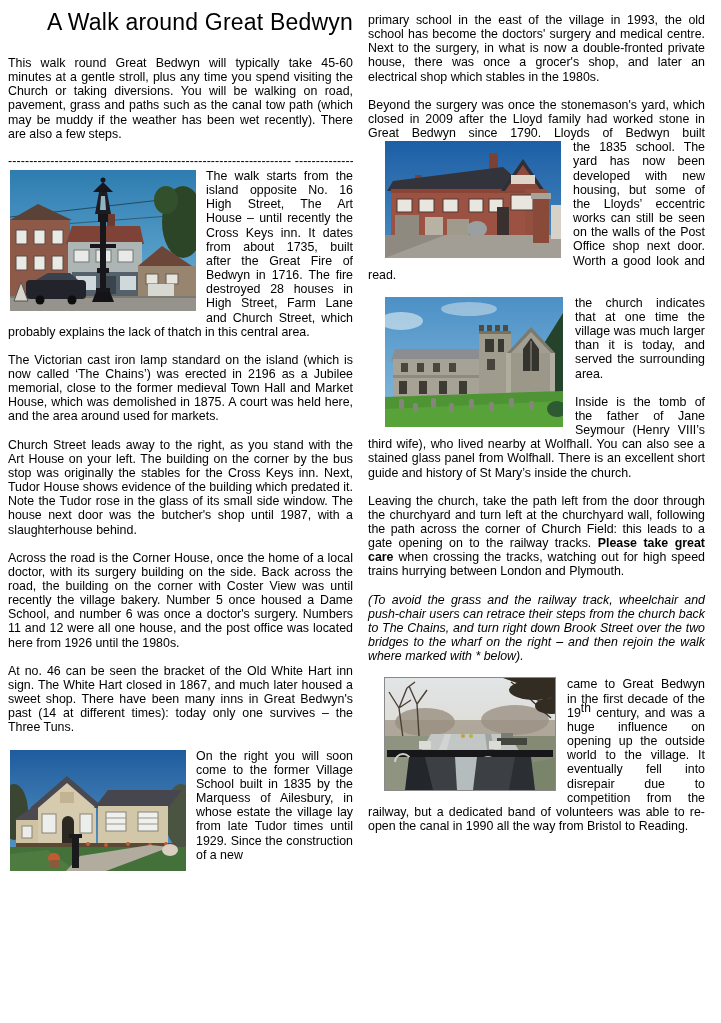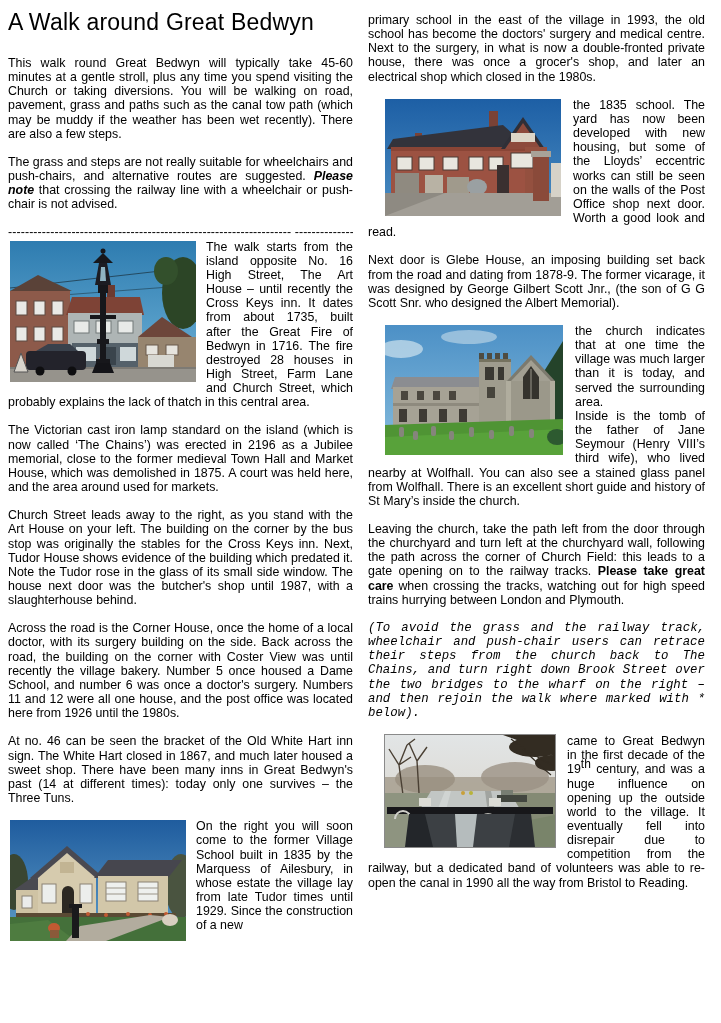--- a/index.html
+++ b/index.html
@@ -3,49 +3,48 @@
 <meta charset="utf-8">
 <style>
   * { margin:0; padding:0; box-sizing:border-box; }
   html,body { width:721px; height:1023px; background:#ffffff; overflow:hidden; }
   body { font-family:"Liberation Sans","DejaVu Sans",sans-serif; color:#000; }
   .page { display:flex; padding:8px 0 0 8px; }
   .col { font-size:12.4px; line-height:14.15px; text-align:justify; }
   .col-left  { width:345px; margin-right:15px; }
   .col-right { width:337px; padding-top:5px; }
   h1 { font-size:23px; line-height:27px; font-weight:400; letter-spacing:0.2px;
-       margin:1px 0 20px 0; text-align:left; }
+       margin:1px 0 20px 0; text-align:right; }
   p { margin:0 0 14px 0; }
   .cont { margin-bottom:0; text-align-last:justify; }
   .divider { white-space:nowrap; overflow:hidden; font-size:12.4px; line-height:12px;
              letter-spacing:0.1px; margin:0 0 2px 0; }
   .wrapblock { display:flow-root; margin-bottom:14px; }
   .wrapblock p { margin-bottom:0; }
-  .wrapblock p + p { }
+  .wrapblock p + p { margin-top:14px; }
   .photo { float:left; display:block; }
   .photo-l { margin:1px 10px 3px 2px; }
   .photo-r { margin:1px 12px 3px 17px; }
   .bordered { outline:1px solid #8a8a8a; }
   .bi { font-weight:700; font-style:italic; }
   .b  { font-weight:700; }
-  .i  { font-style:italic;font-family:Liberation Mono, monospace; }
+  .i  { font-style:italic; }
   sup { font-size:12px; line-height:0; vertical-align:super; }
 </style>
 </head>
 <body>
 
 <div class="page">
 
   <div class="col col-left">
 
     <h1>A Walk around Great Bedwyn</h1>
 
     <p>This walk round Great Bedwyn will typically take 45-60 minutes at a gentle stroll, plus any time you spend visiting the Church or taking diversions. You will be walking on road, pavement, grass and paths such as the canal tow path (which may be muddy if the weather has been wet recently). There are also a few steps.</p>
 
-    <p><span>The grass and steps are not really suitable for wheelchairs and push-chairs, and alternative routes are suggested. </span><span class="bi">Please note</span><span> that crossing the railway line with a wheelchair or push-chair is not advised.</span></p>
 
     <div class="divider">------------------------------------------------------------------- ---------------</div>
 
     <div class="wrapblock">
       <svg class="photo photo-l" width="186" height="141" viewBox="0 0 186 141" role="img">
         <defs>
           <linearGradient id="sky1" x1="0" y1="0" x2="0" y2="1">
             <stop offset="0" stop-color="#2e7cb0"></stop>
               <stop offset="1" stop-color="#6fb3d8"></stop>
           </linearGradient>
@@ -163,22 +162,23 @@
         </g>
         <ellipse cx="160" cy="100" rx="8" ry="6" fill="#d8cfc0"></ellipse>
       </svg>
       <p>On the right you will soon come to the former Village School built in 1835 by the Marquess of Ailesbury, in whose estate the village lay from late Tudor times until 1929. Since the construction of a new</p>
     </div>
 
   </div>
 
   <div class="col col-right">
 
-    <p>primary school in the east of the village in 1993, the old school has become the doctors' surgery and medical centre. Next to the surgery, in what is now a double-fronted private house, there was once a grocer's shop, and later an electrical shop which closed in the 1980s.</p>
-
+    <p>primary school in the east of the village in 1993, the old school has become the doctors' surgery and medical centre. Next to the surgery, in what is now a double-fronted private house, there was once a grocer's shop, and later an electrical shop which stables in the 1980s.</p>
+
+    <p class="cont">Beyond the surgery was once the stonemason's yard, which closed in 2009 after the Lloyd family had worked stone in Great Bedwyn since 1790. Lloyds of Bedwyn built</p>
     <div class="wrapblock">
       <svg class="photo photo-r" width="176" height="117" viewBox="0 0 176 117" role="img">
         <defs>
           <linearGradient id="sky3" x1="0" y1="0" x2="0" y2="1">
             <stop offset="0" stop-color="#1d5fa5"></stop>
               <stop offset="1" stop-color="#4c8ec2"></stop>
           </linearGradient>
         </defs>
         <rect width="176" height="117" fill="url(#sky3)"></rect>
         <rect x="104" y="12" width="9" height="22" fill="#7a4236"></rect>
@@ -205,21 +205,20 @@
         <rect x="112" y="66" width="12" height="28" fill="#3a3030"></rect>
         <rect x="0" y="94" width="176" height="23" fill="#a29e96"></rect>
         <polygon points="0,94 60,94 0,117" fill="#8e8a82"></polygon>
         <rect x="148" y="56" width="16" height="46" fill="#8a4a3a"></rect>
         <rect x="146" y="52" width="20" height="6" fill="#a8a298"></rect>
         <rect x="166" y="64" width="10" height="34" fill="#d6d2c8"></rect>
       </svg>
       <p>the 1835 school. The yard has now been developed with new housing, but some of the Lloyds’ eccentric works can still be seen on the walls of the Post Office shop next door. Worth a good look and read.</p>
     </div>
 
-    <p>Next door is Glebe House, an imposing building set back from the road and dating from 1878-9. The former vicarage, it was designed by George Gilbert Scott Jnr., (the son of G G Scott Snr. who designed the Albert Memorial).</p>
 
     <div class="wrapblock">
       <svg class="photo photo-r" width="178" height="130" viewBox="0 0 178 130" role="img">
         <defs>
           <linearGradient id="sky4" x1="0" y1="0" x2="0" y2="1">
             <stop offset="0" stop-color="#4c90c6"></stop>
               <stop offset="1" stop-color="#87bddd"></stop>
           </linearGradient>
         </defs>
         <rect width="178" height="130" fill="url(#sky4)"></rect>

